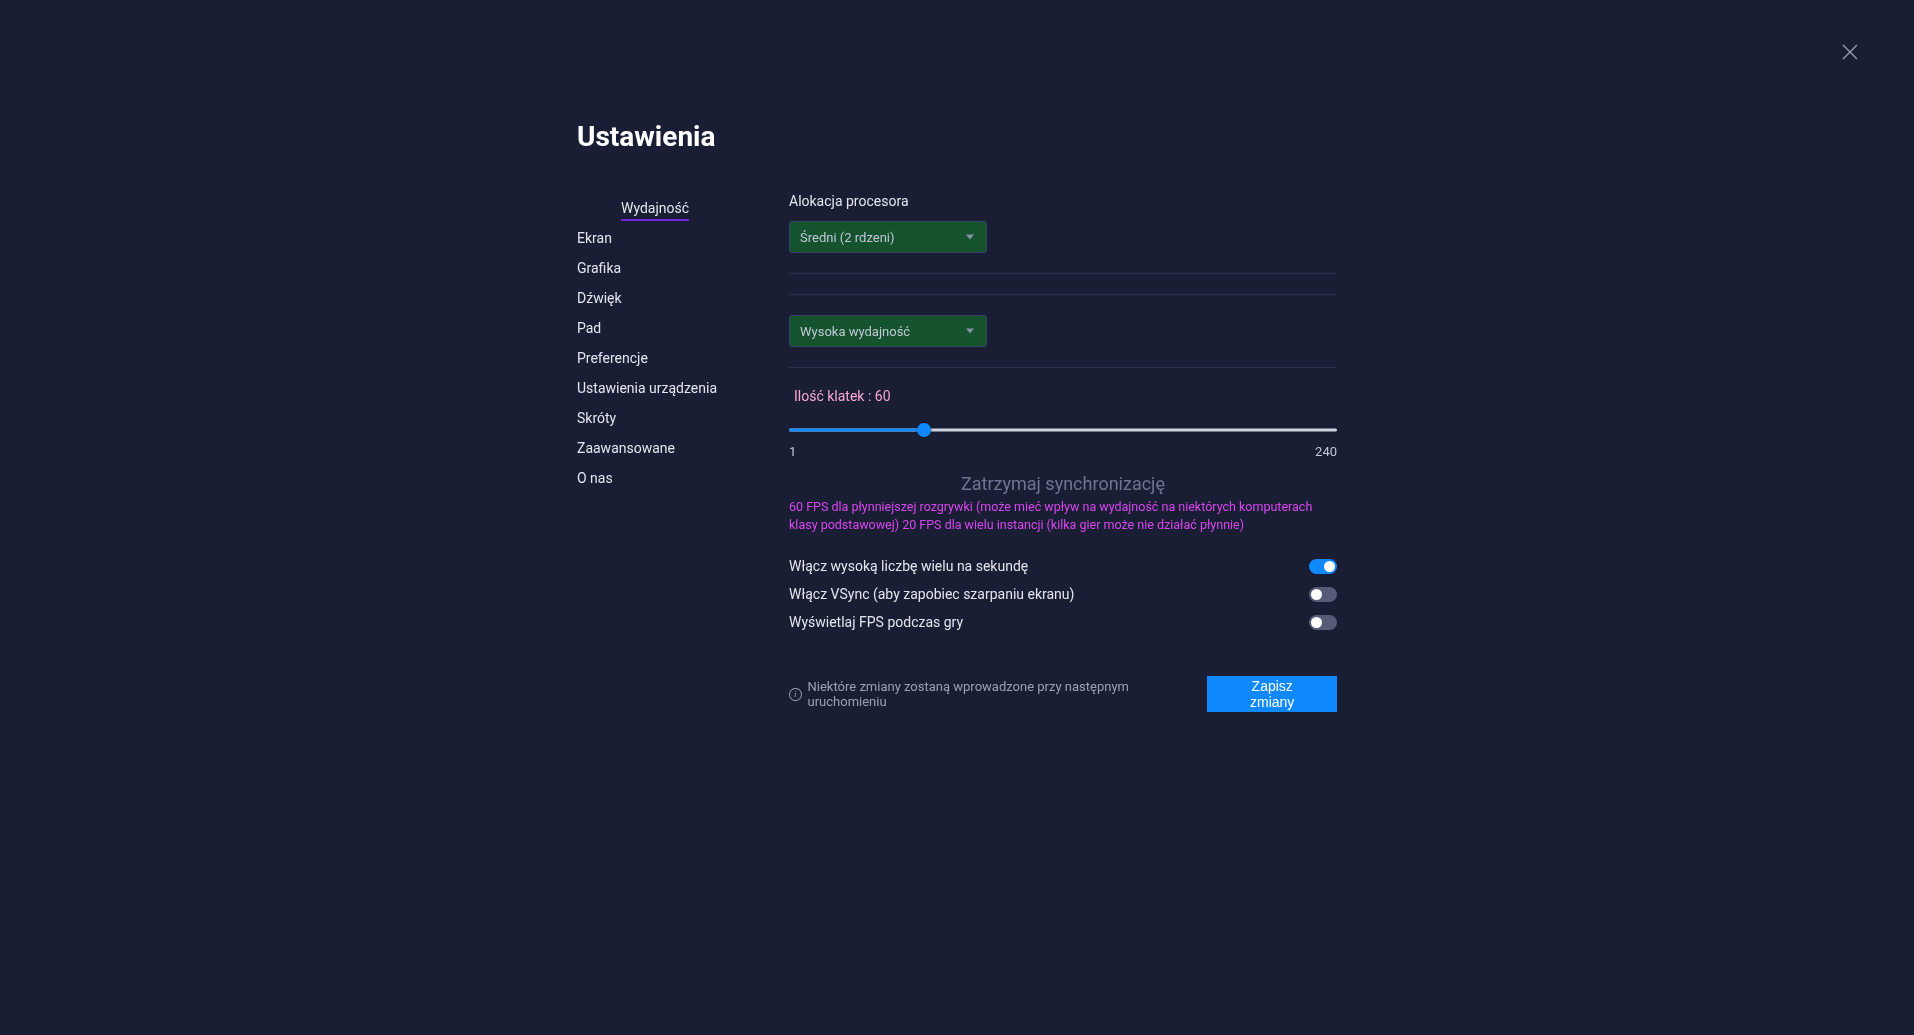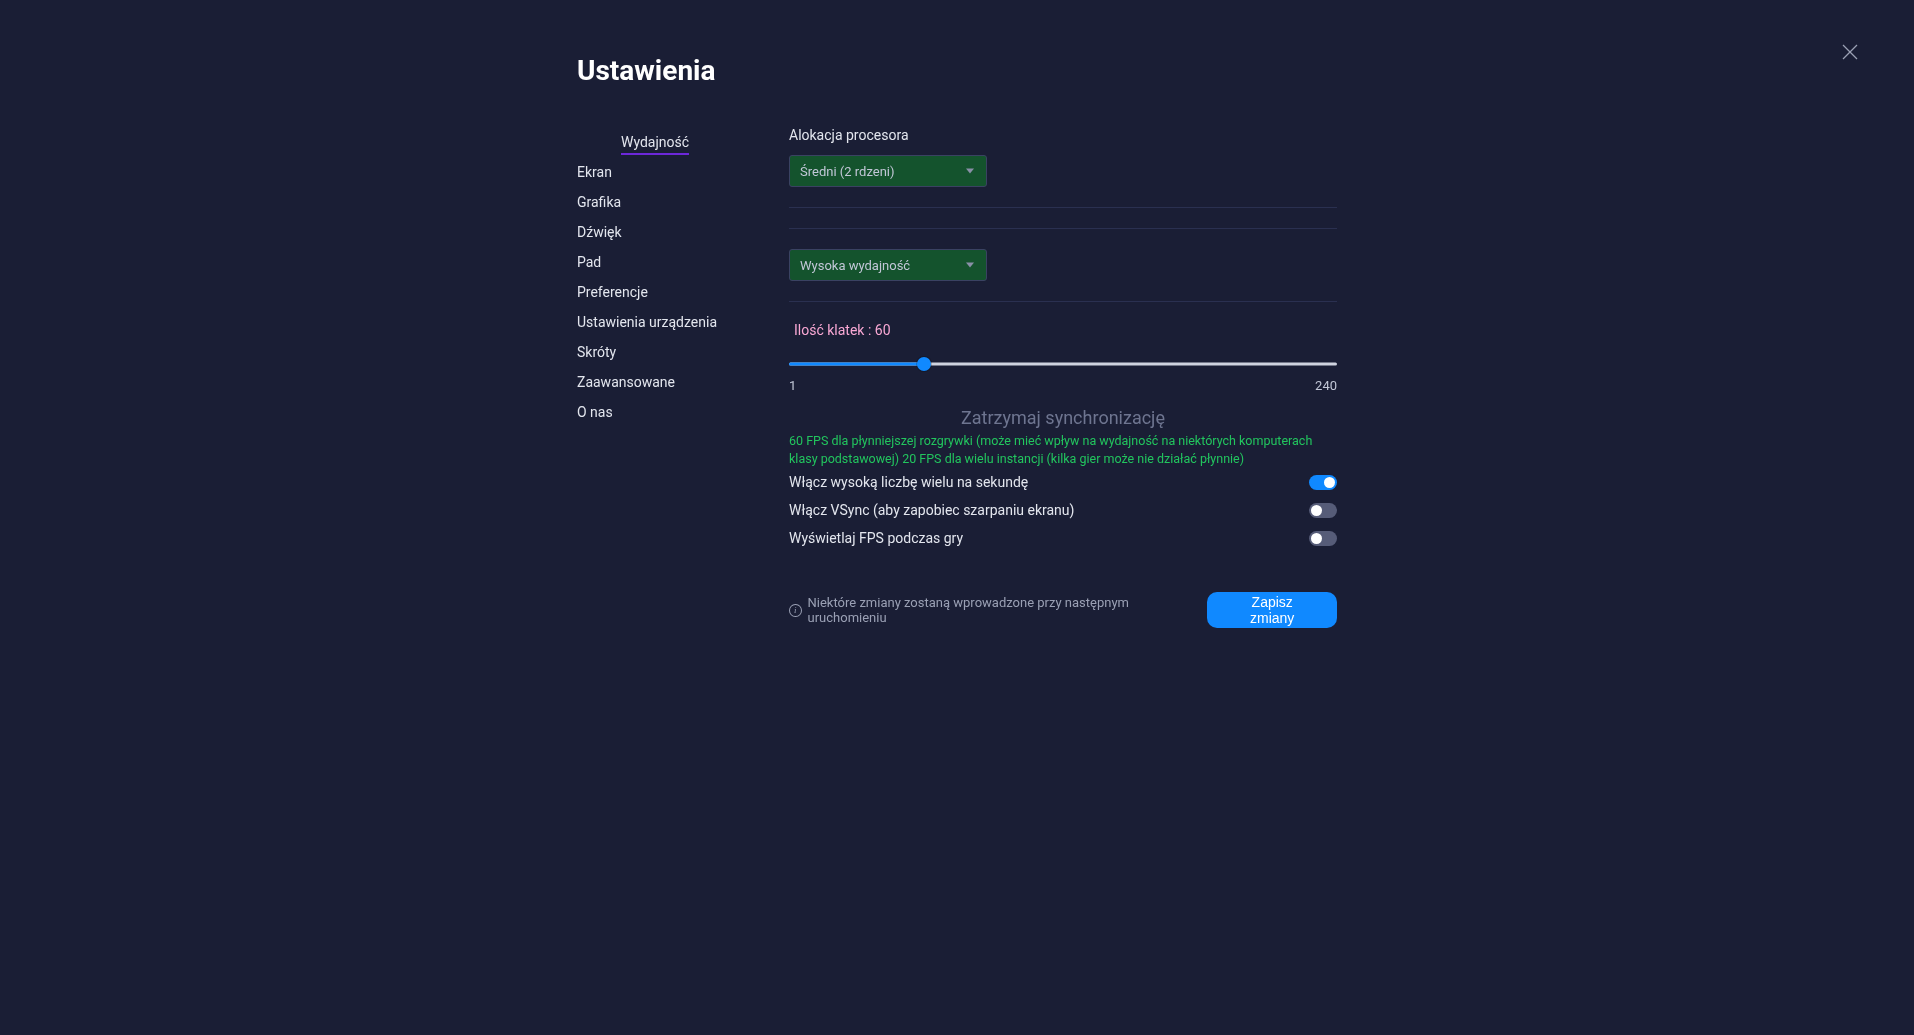--- a/index.html
+++ b/index.html
@@ -16,21 +16,21 @@
   width:24px; height:24px;
   color:#9aa0b4;
   cursor:pointer;
   font-size:22px;
   line-height:1;
 }
 .close-btn svg { width:100%; height:100%; }
 .container {
   width:760px;
   margin:0 auto;
-  padding-top:54px;
+  padding-top:120px;
 }
 h1.page-title {
   font-size:28px;
   font-weight:700;
   color:#fff;
   margin-bottom:40px;
 }
 .columns { display:flex; }
 .sidebar {
   width:212px;
@@ -140,22 +140,23 @@
   margin-bottom:14px;
 }
 .muted-title {
   font-size:18px;
   color:#6e7590;
   margin-bottom:4px;
   text-align:center;
 }
 .muted-desc {
   font-size:12.5px;
-  color:#22c55e;
+  color:#d946ef;
   line-height:1.45;
+  margin-bottom:18px;
 }
 .toggle-row {
   display:flex;
   align-items:center;
   justify-content:space-between;
   font-size:14px;
   color:#e3e6ee;
   padding:6px 0;
 }
 .toggle {
@@ -198,21 +199,21 @@
   justify-content:center;
   font-size:9px;
   color:#9aa0b4;
   font-style:italic;
   font-family:Georgia,serif;
 }
 .save-btn {
   background:#1089ff;
   color:#fff;
   border:none;
-  border-radius:10px;
+  border-radius:0;
   height:36px;
   padding:0 22px;
   font-size:14px;
   font-weight:500;
   cursor:pointer;
 }
 </style>
 </head>
 <body>
 

